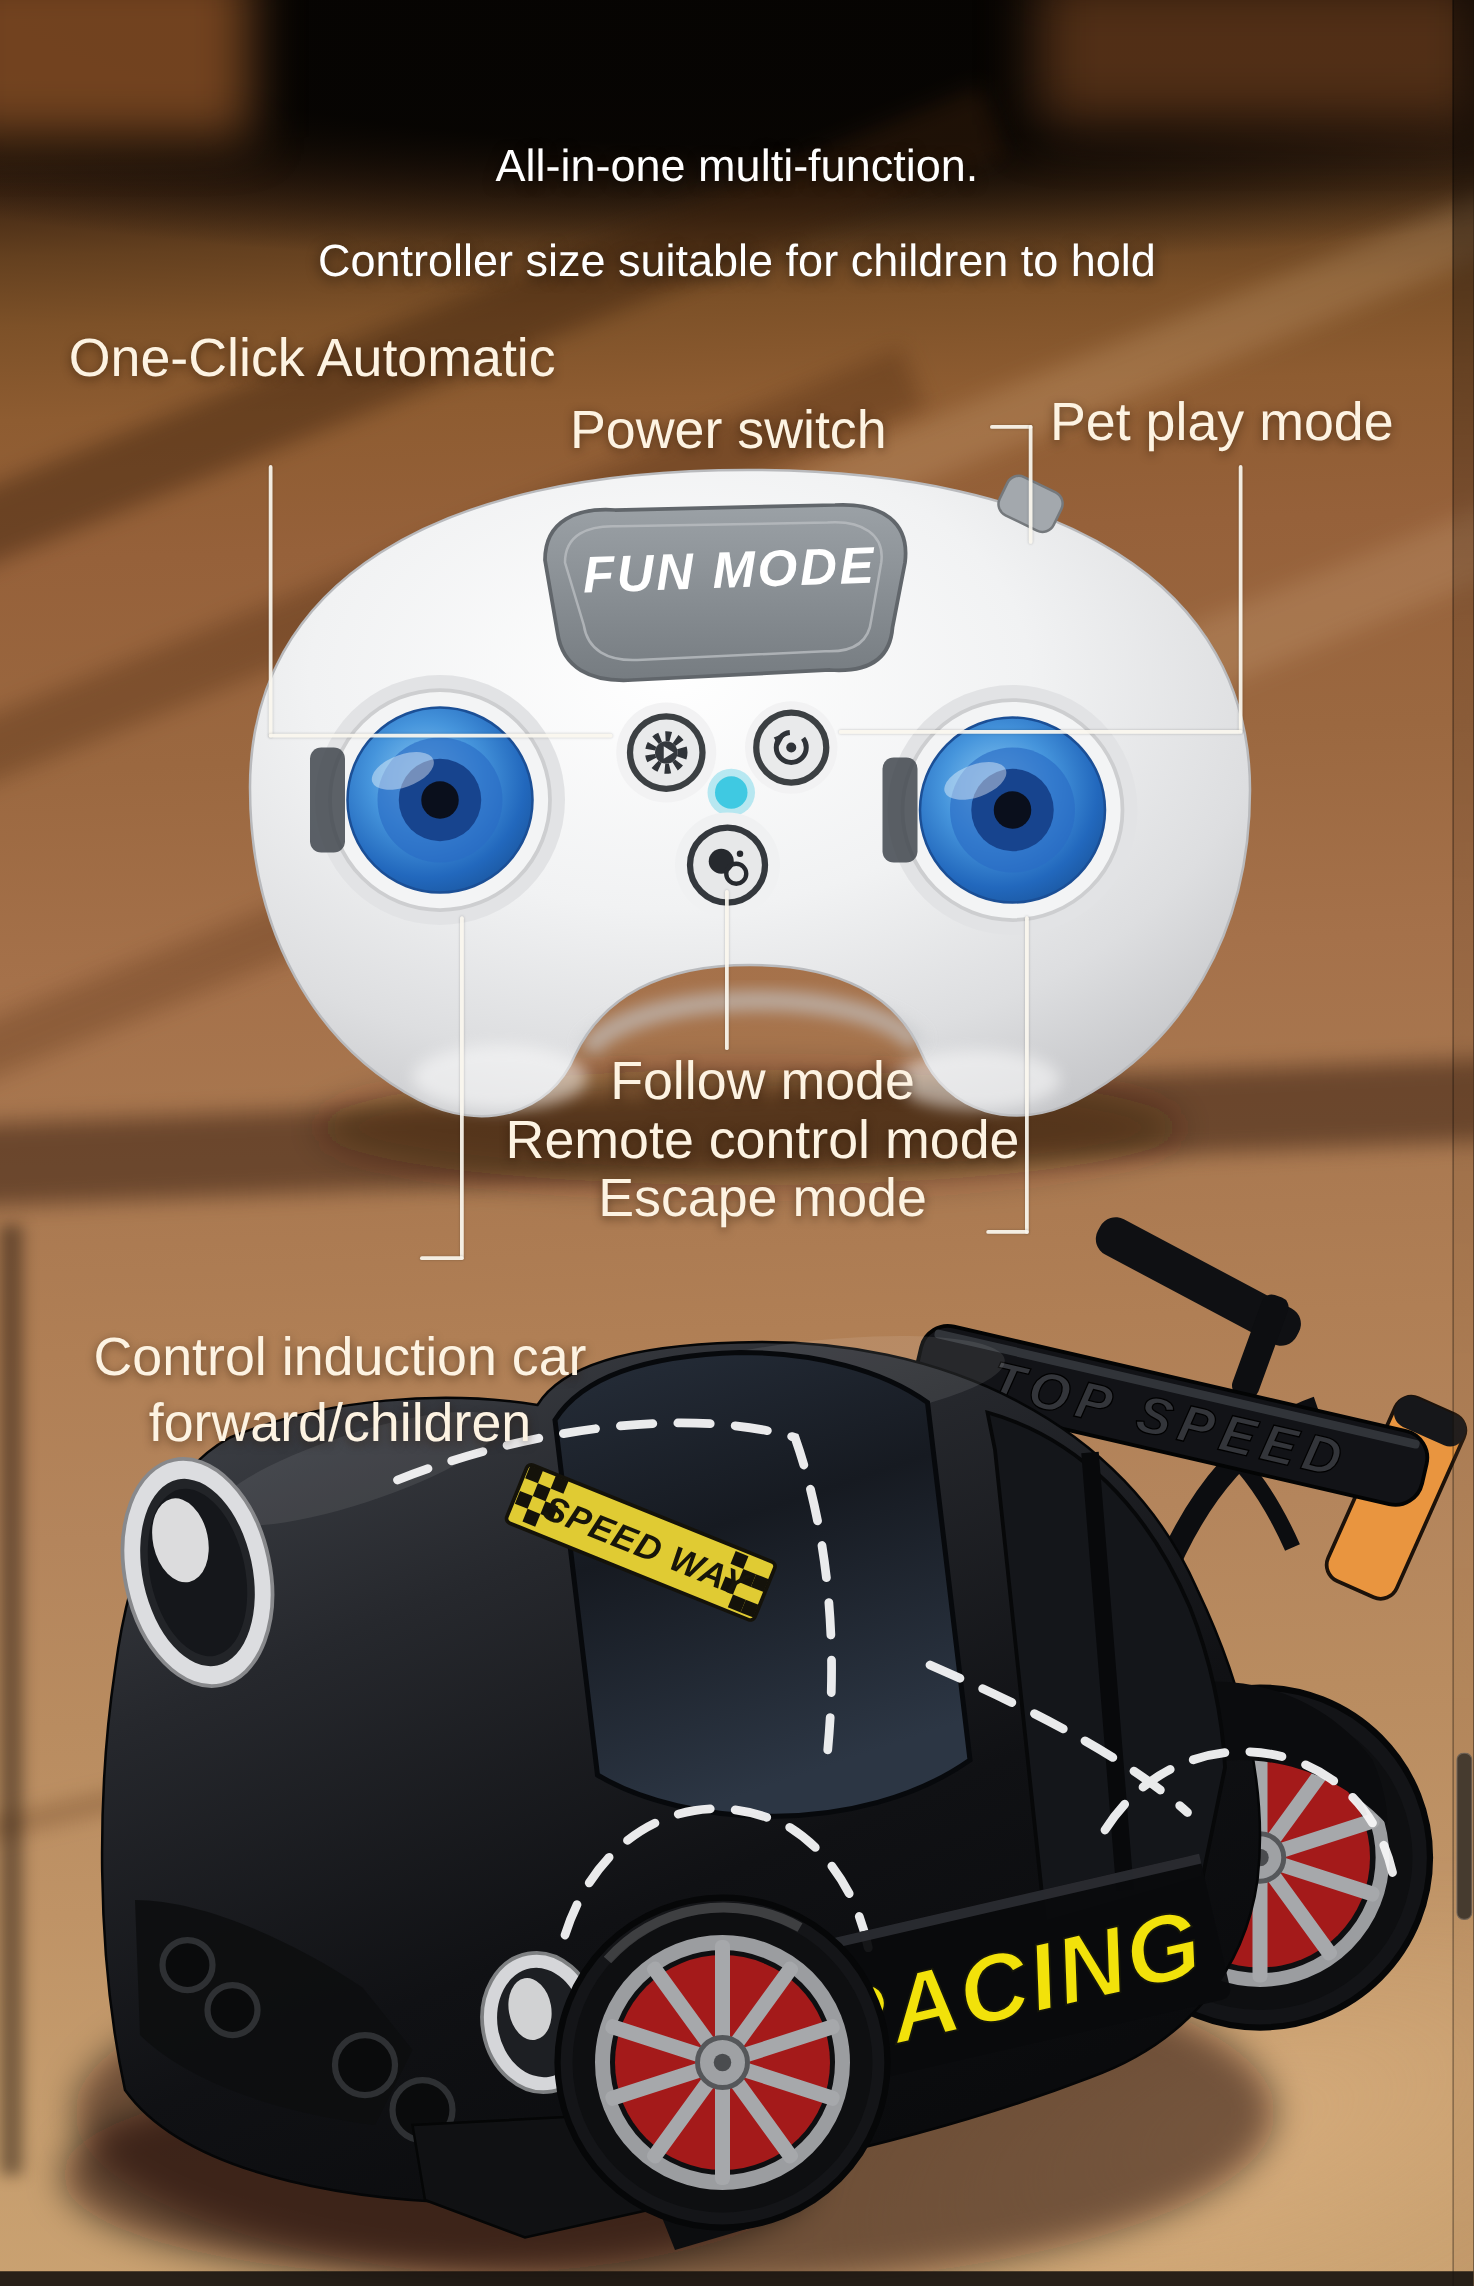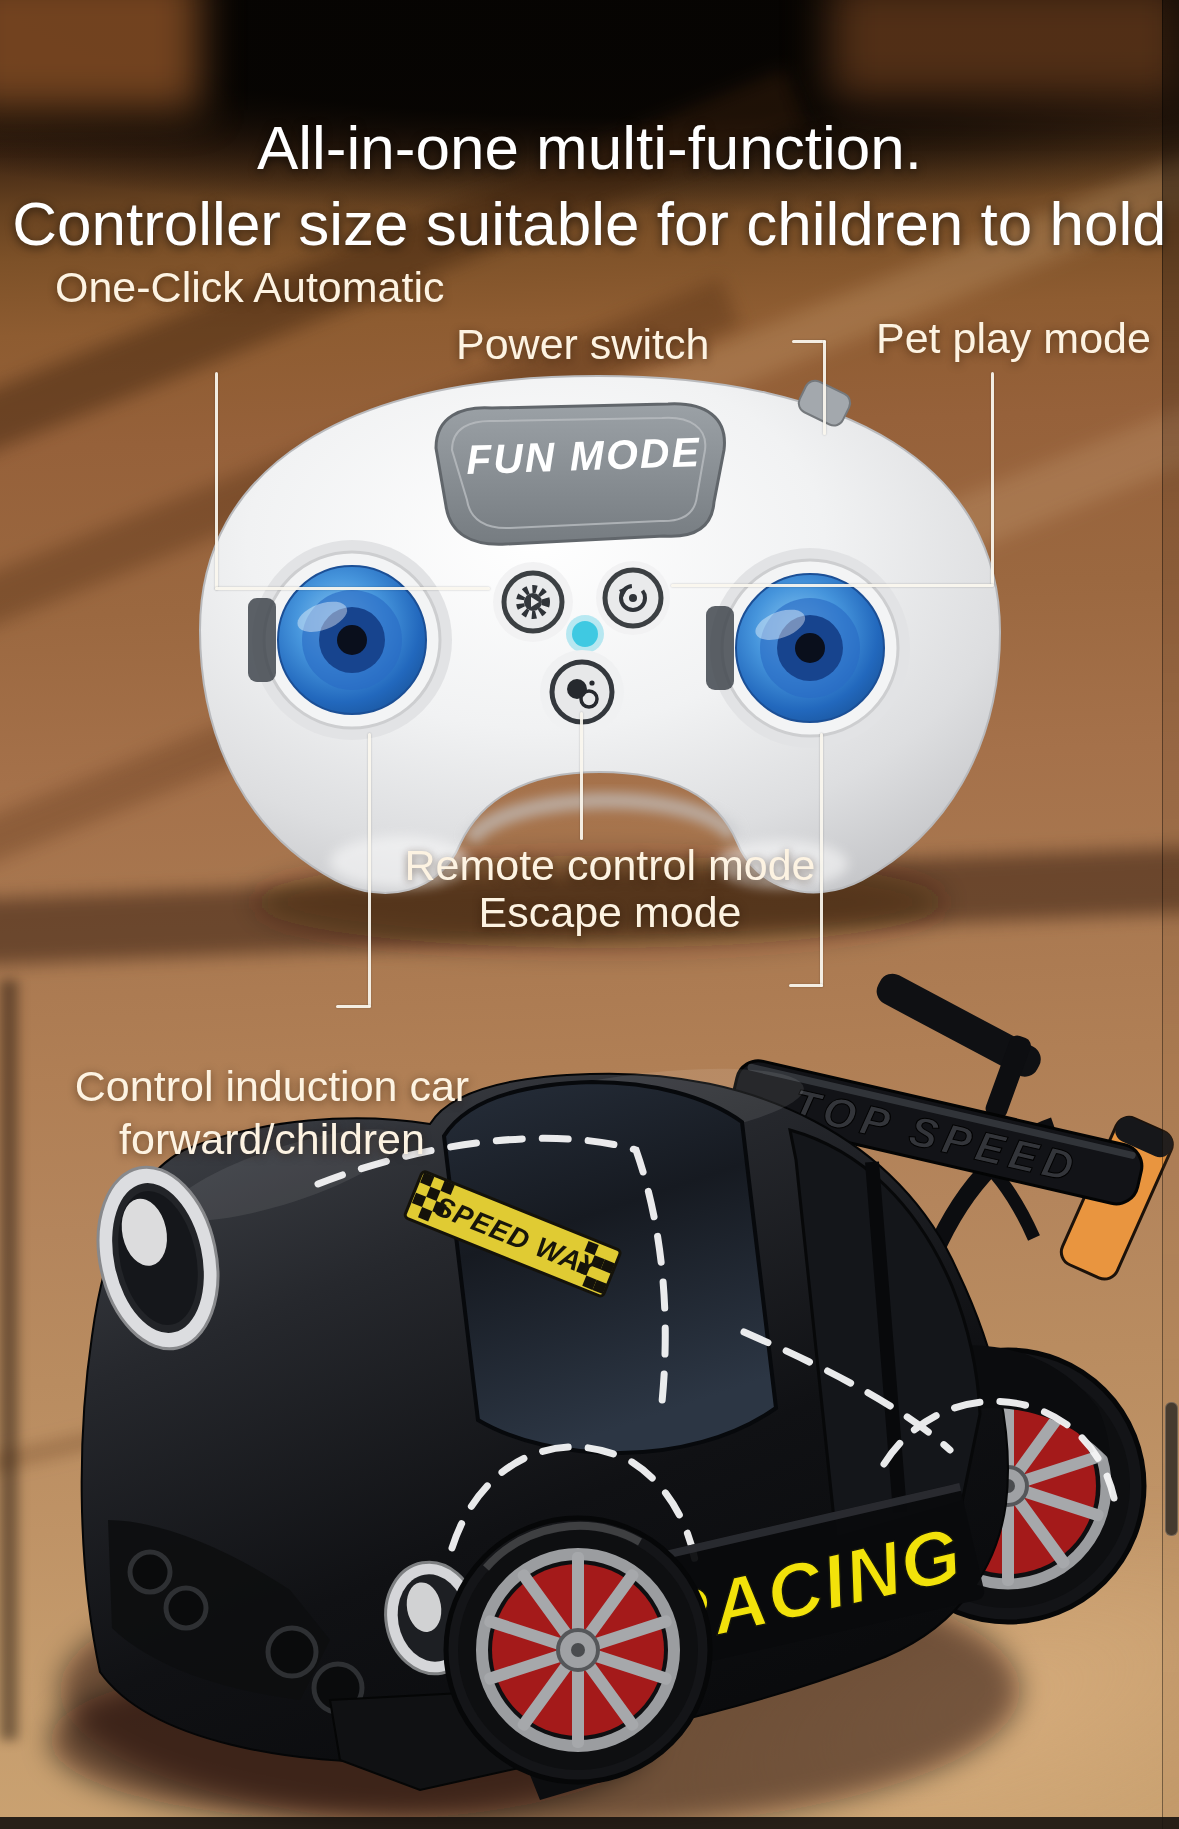--- a/index.html
+++ b/index.html
@@ -16,21 +16,21 @@
   .streak{position:absolute;filter:blur(9px);}
   .topdark{top:0;left:0;width:1179px;height:240px;
     background:radial-gradient(115% 115% at 52% 0%,rgba(6,4,2,.97) 42%,rgba(6,4,2,0) 78%);}
   .corner-tl{top:-30px;left:-40px;width:240px;height:140px;background:rgba(133,78,36,.85);filter:blur(20px);}
   .corner-tr{top:-20px;left:830px;width:360px;height:120px;background:rgba(100,58,28,.8);filter:blur(22px);}
   .scene-svg{position:absolute;top:0;left:0;}
   .cline{position:absolute;background:rgba(250,246,238,.93);border-radius:2px;box-shadow:0 0 2px rgba(0,0,0,.25);}
   .lbl{position:absolute;color:#fdf3e2;font-size:43px;line-height:1.22;
     text-shadow:0 2px 8px rgba(40,20,5,.55);white-space:nowrap;}
   .title-line{position:absolute;left:0;width:1179px;text-align:center;color:#ffffff;
-    font-size:62px;white-space:nowrap;text-shadow:0 2px 10px rgba(0,0,0,.6);}
+    font-size:36px;white-space:nowrap;text-shadow:0 2px 10px rgba(0,0,0,.6);}
   .block{position:absolute;text-align:center;color:#fdf3e2;
     text-shadow:0 2px 8px rgba(40,20,5,.55);}
   .block div{font-size:43px;}
   .gutter{top:0;left:1162px;width:17px;height:1829px;
     background:linear-gradient(180deg,rgba(10,6,3,.55),rgba(60,35,18,.2) 28%,rgba(120,80,45,.12) 60%,rgba(150,105,65,.15));
     border-left:1px solid rgba(0,0,0,.4);}
   .scroll-thumb{position:absolute;left:1165px;top:1402px;width:11px;height:132px;border-radius:6px;
     background:#463b2f;border:1px solid rgba(225,205,185,.28);}
   .bottom-bar{left:0;top:1817px;width:1179px;height:12px;background:rgba(22,18,14,.9);}
   .left-vignette{left:0;top:980px;width:18px;height:760px;background:rgba(20,10,4,.45);filter:blur(6px);}
@@ -326,23 +326,24 @@
   <div class="cline" style="left:368px;top:733px;width:3px;height:274px;"></div>
   <div class="cline" style="left:336px;top:1005px;width:35px;height:3px;"></div>
   <div class="cline" style="left:820px;top:733px;width:3px;height:254px;"></div>
   <div class="cline" style="left:789px;top:984px;width:34px;height:3px;"></div>
 
   <div class="title-line" style="top:112px;">All-in-one multi-function.</div>
   <div class="title-line" style="top:188px;">Controller size suitable for children to hold</div>
 
   <div class="lbl" style="left:55px;top:261px;">One-Click Automatic</div>
   <div class="lbl" style="left:456px;top:318px;">Power switch</div>
-  <div class="lbl" style="left:876px;top:312px;text-align:center;">Pet play mode</div>
+  <div class="lbl" style="left:840px;top:312px;text-align:center;">Pet play mode</div>
 
   <div class="block" style="left:320px;top:842px;width:580px;line-height:47px;">
+    <div>Follow mode</div>
     <div>Remote control mode</div>
     <div>Escape mode</div>
   </div>
 
   <div class="block" style="left:60px;top:1016px;width:424px;line-height:53px;margin-top:44px;">
     <div>Control induction car</div>
     <div>forward/children</div>
   </div>
 
 

